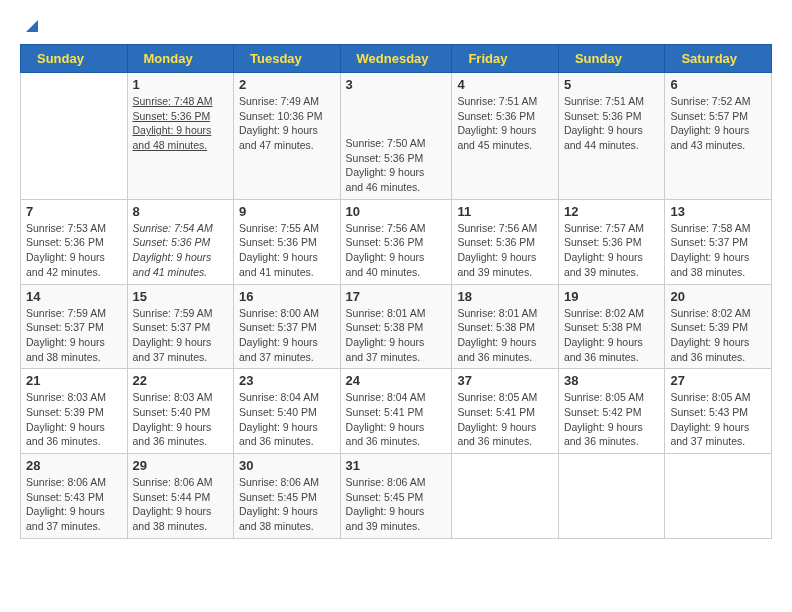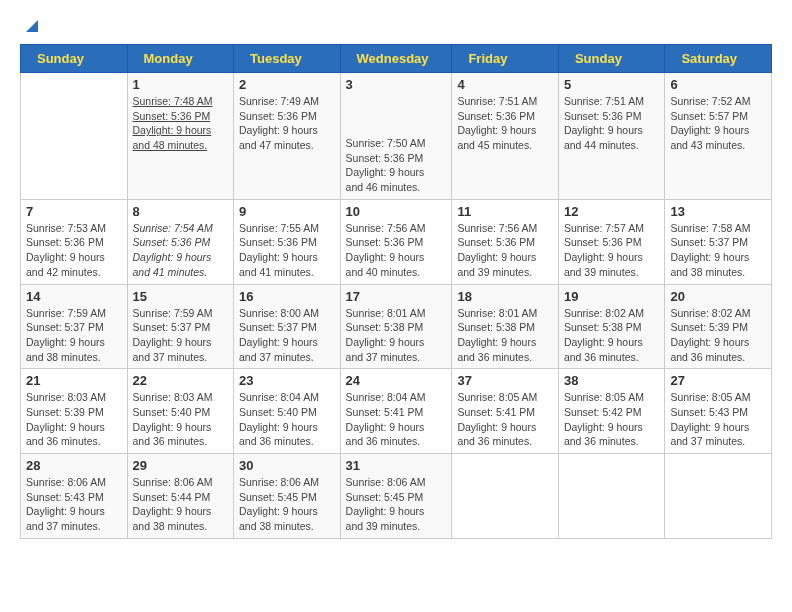--- a/index.html
+++ b/index.html
@@ -126,21 +126,21 @@
         <td>
           <span class="day-number">1</span>
           <div class="day-detail" style="white-space: pre-line; text-decoration: underline;">Sunrise: 7:48 AM
 Sunset: 5:36 PM
 Daylight: 9 hours
 and 48 minutes.</div>
         </td>
         <td>
           <span class="day-number">2</span>
           <div class="day-detail" style="white-space: pre-line;">Sunrise: 7:49 AM
-Sunset: 5:36 PM
+Sunset: 10:36 PM
 Daylight: 9 hours
 and 47 minutes.</div>
         </td>
         <td>
           <span class="day-number">3</span>
           <div class="day-detail" style="white-space: pre-line; margin-top: 44px;">Sunrise: 7:50 AM
 Sunset: 5:36 PM
 Daylight: 9 hours
 and 46 minutes.</div>
         </td>

